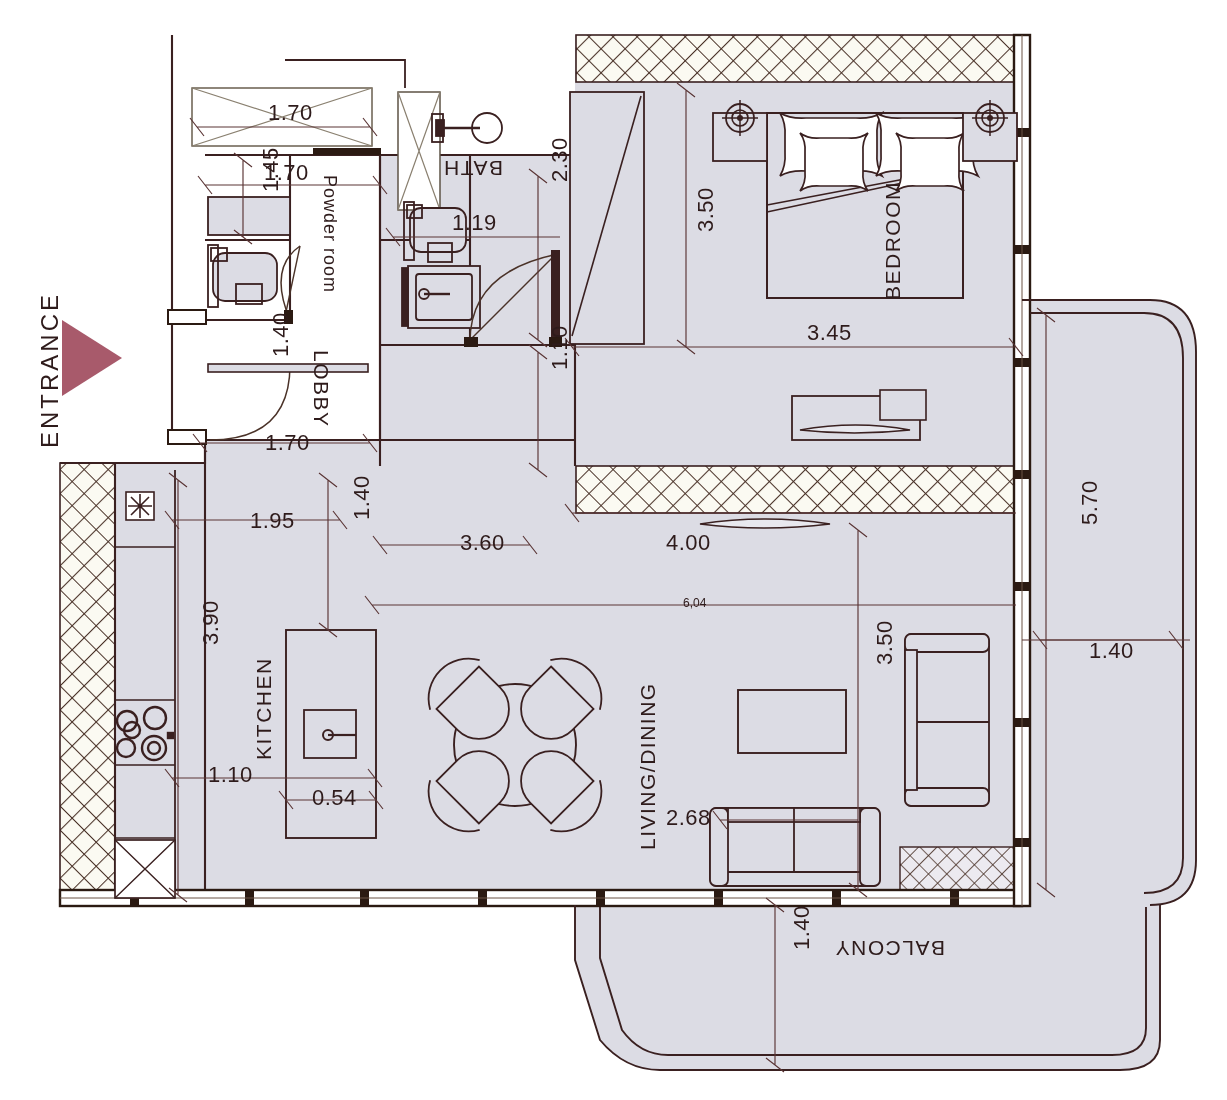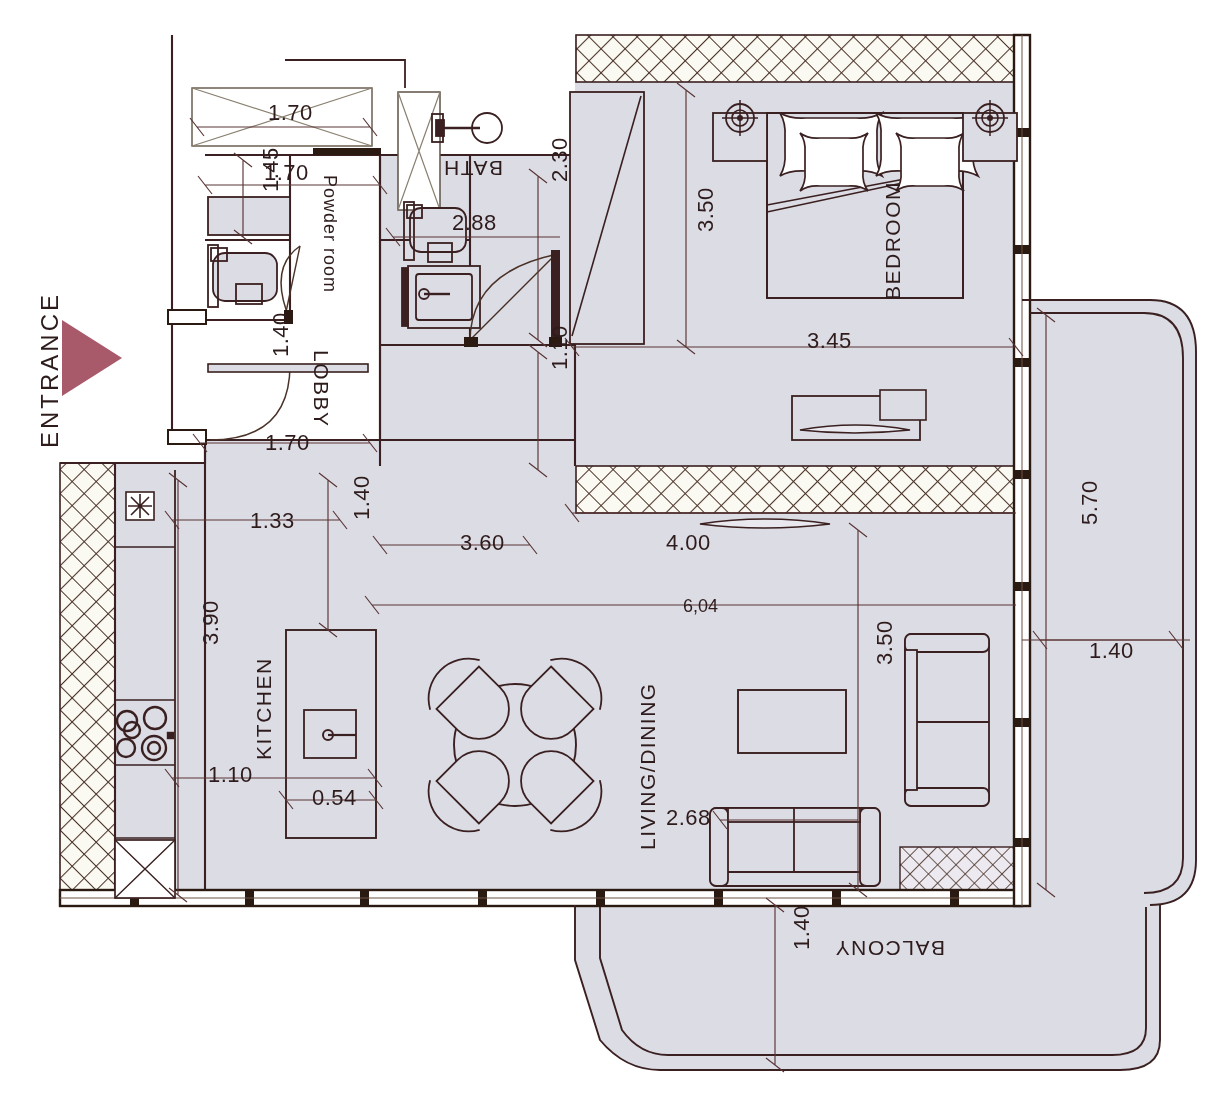--- a/index.html
+++ b/index.html
@@ -2,21 +2,21 @@
 <html><head>
 <meta charset="utf-8">
 <style>
   html,body{margin:0;padding:0;background:#ffffff;}
   body{width:1227px;height:1100px;position:relative;overflow:hidden;
        font-family:"Liberation Sans","DejaVu Sans",sans-serif;color:#3a2020;}
   #plan{position:absolute;left:0;top:0;width:1227px;height:1100px;}
   .lbl{position:absolute;white-space:nowrap;font-family:"Liberation Sans","DejaVu Sans",sans-serif;
        color:#2e1b1b;pointer-events:none;}
   .dim{font-size:22px;letter-spacing:.5px;}
-  .dim-sm{font-size:18px;}
+  .dim-sm{font-size:12px;}
   .room{font-size:21px;letter-spacing:1.5px;}
   .room-sm{font-size:18px;letter-spacing:1px;}
   .ent{font-size:24px;letter-spacing:3px;color:#2e1b1b;}
   .r90{transform:rotate(-90deg);transform-origin:left top;}
 </style>
 </head>
 <body>
 
 <svg id="plan" viewBox="0 0 1227 1100">
   <defs>
@@ -295,28 +295,28 @@
     <div class="lbl room" style="left: 881px; top: 300px; transform: rotate(-90deg); transform-origin: left top;">BEDROOM</div>
     <div class="lbl room" style="left: 503px; top: 180px; transform: rotate(180deg); transform-origin: left top;">BATH</div>
     <div class="lbl room-sm" style="left: 340px; top: 175px; transform: rotate(90deg); transform-origin: left top;">Powder room</div>
     <div class="lbl room" style="left: 333px; top: 350px; transform: rotate(90deg); transform-origin: left top;">LOBBY</div>
     <div class="lbl room" style="left: 252px; top: 760px; transform: rotate(-90deg); transform-origin: left top;">KITCHEN</div>
     <div class="lbl room" style="left: 636px; top: 850px; transform: rotate(-90deg); transform-origin: left top;">LIVING/DINING</div>
     <div class="lbl room" style="left: 945px; top: 960px; transform: rotate(180deg); transform-origin: left top;">BALCONY</div>
     <div class="lbl dim" style="left: 268px; top: 100px;">1.70</div>
     <div class="lbl dim" style="left: 264px; top: 160px;">1.70</div>
     <div class="lbl dim" style="left: 258px; top: 192px; transform: rotate(-90deg); transform-origin: left top;">1.45</div>
-    <div class="lbl dim" style="left: 452px; top: 210px;">2.88</div>
+    <div class="lbl dim" style="left: 452px; top: 210px;">1.19</div>
     <div class="lbl dim" style="left: 547px; top: 182px; transform: rotate(-90deg); transform-origin: left top;">2.30</div>
     <div class="lbl dim" style="left: 693px; top: 232px; transform: rotate(-90deg); transform-origin: left top;">3.50</div>
-    <div class="lbl dim" style="left: 807px; top: 328px;">3.45</div>
+    <div class="lbl dim" style="left: 807px; top: 320px;">3.45</div>
     <div class="lbl dim" style="left: 547px; top: 370px; transform: rotate(-90deg); transform-origin: left top;">1.10</div>
     <div class="lbl dim" style="left: 268px; top: 357px; transform: rotate(-90deg); transform-origin: left top;">1.40</div>
     <div class="lbl dim" style="left: 265px; top: 430px;">1.70</div>
-    <div class="lbl dim" style="left: 250px; top: 508px;">1.33</div>
+    <div class="lbl dim" style="left: 250px; top: 508px;">1.95</div>
     <div class="lbl dim" style="left: 349px; top: 520px; transform: rotate(-90deg); transform-origin: left top;">1.40</div>
     <div class="lbl dim" style="left: 460px; top: 530px;">3.60</div>
     <div class="lbl dim" style="left: 666px; top: 530px;">4.00</div>
     <div class="lbl dim-sm" style="left: 683px; top: 596px;">6,04</div>
     <div class="lbl dim" style="left: 1077px; top: 525px; transform: rotate(-90deg); transform-origin: left top;">5.70</div>
     <div class="lbl dim" style="left: 1089px; top: 638px;">1.40</div>
     <div class="lbl dim" style="left: 198px; top: 645px; transform: rotate(-90deg); transform-origin: left top;">3.90</div>
     <div class="lbl dim" style="left: 872px; top: 665px; transform: rotate(-90deg); transform-origin: left top;">3.50</div>
     <div class="lbl dim" style="left: 208px; top: 762px;">1.10</div>
     <div class="lbl dim" style="left: 312px; top: 785px;">0.54</div>

